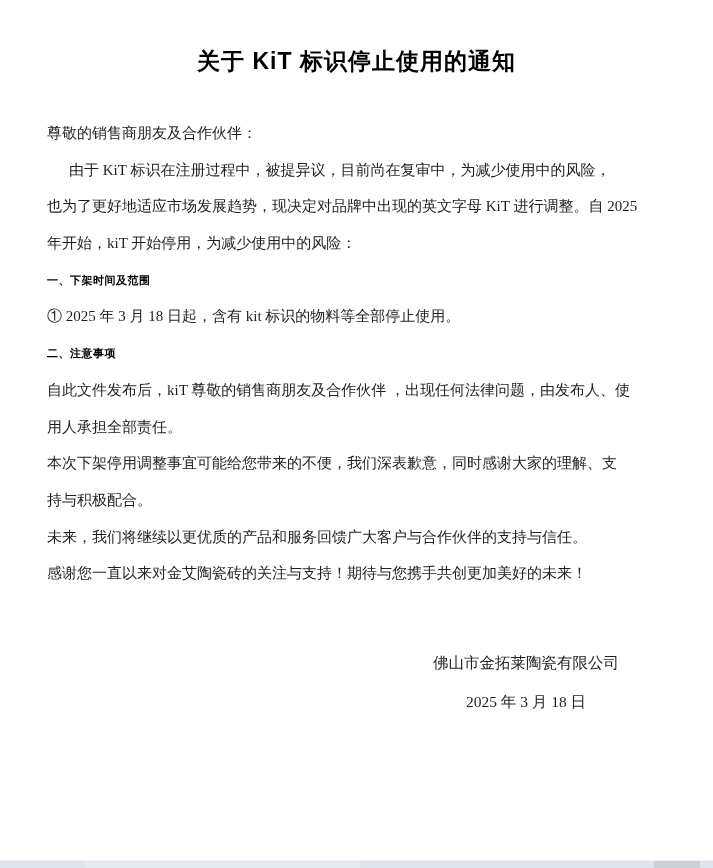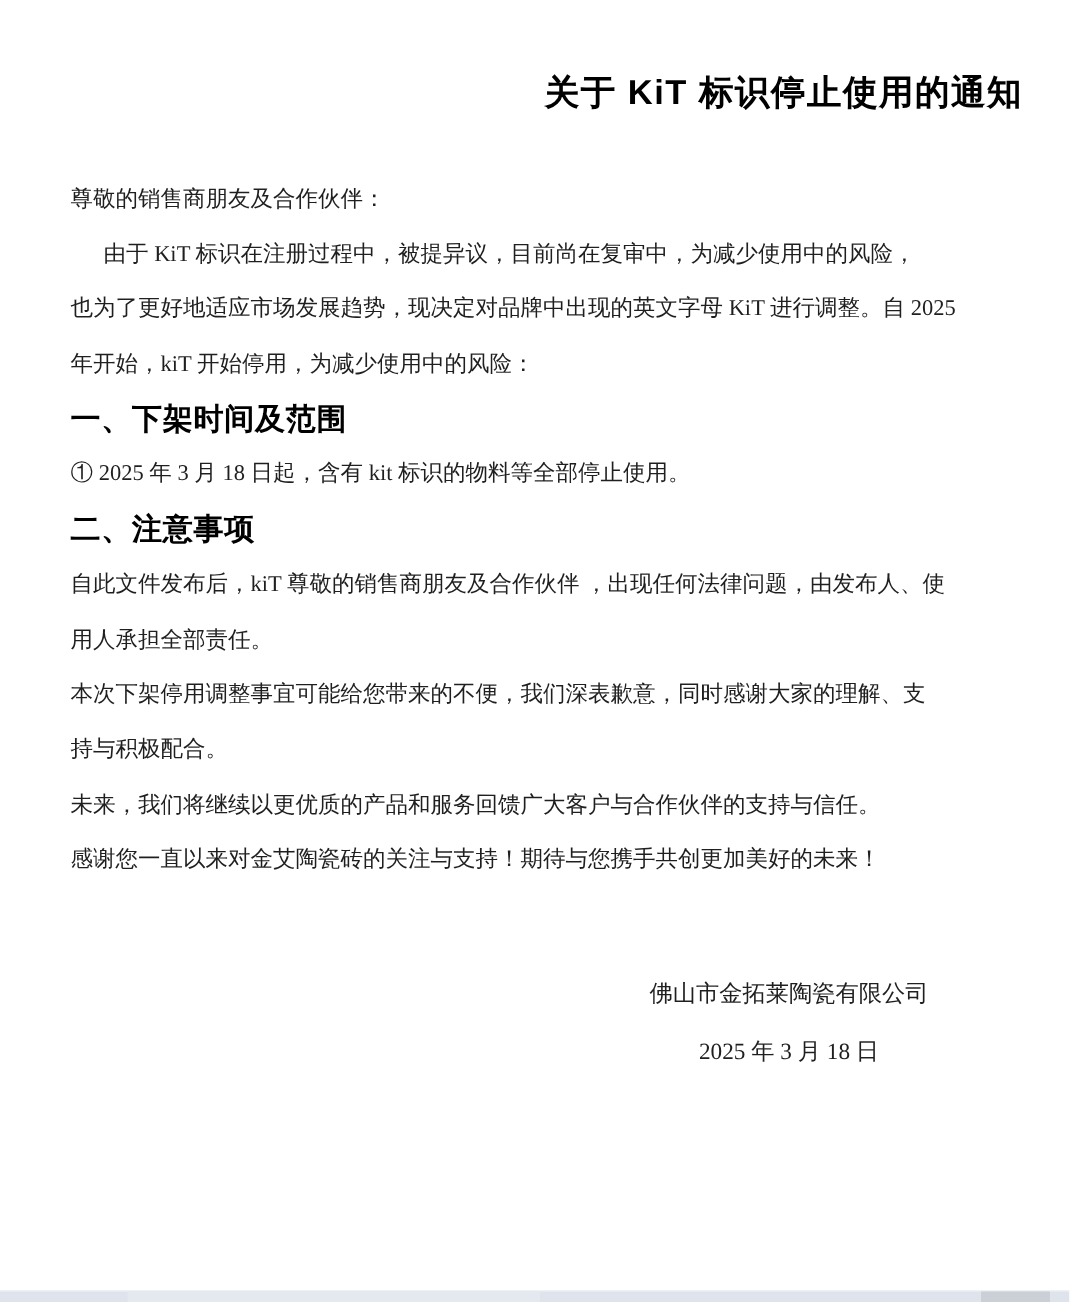--- a/index.html
+++ b/index.html
@@ -21,21 +21,21 @@
     padding: 0 31px;
     box-sizing: border-box;
     background: #ffffff;
   }
   .doc-title {
     font-family: "Liberation Sans", "DejaVu Sans", sans-serif;
     font-weight: 700;
     font-size: 23px;
     line-height: 32px;
     letter-spacing: 1px;
-    text-align: right;
+    text-align: center;
     color: #000000;
     margin: 45px 0 0 0;
   }
   .content {
     margin-top: 38px;
     font-size: 15px;
   }
   .line {
     display: block;
     height: 36.7px;
@@ -43,21 +43,21 @@
     white-space: pre;
     overflow: visible;
     margin-left: 16px;
   }
   .indent-first {
     padding-left: 22px;
   }
   .heading {
     font-family: "Liberation Sans", "DejaVu Sans", sans-serif;
     font-weight: 700;
-    font-size: 20px;
+    font-size: 11px;
     letter-spacing: 0.5px;
     color: #000000;
   }
   .signature {
     position: relative;
     margin-top: 51px;
     margin-left: 299px;
     width: 392px;
     text-align: center;
     font-size: 15.5px;

